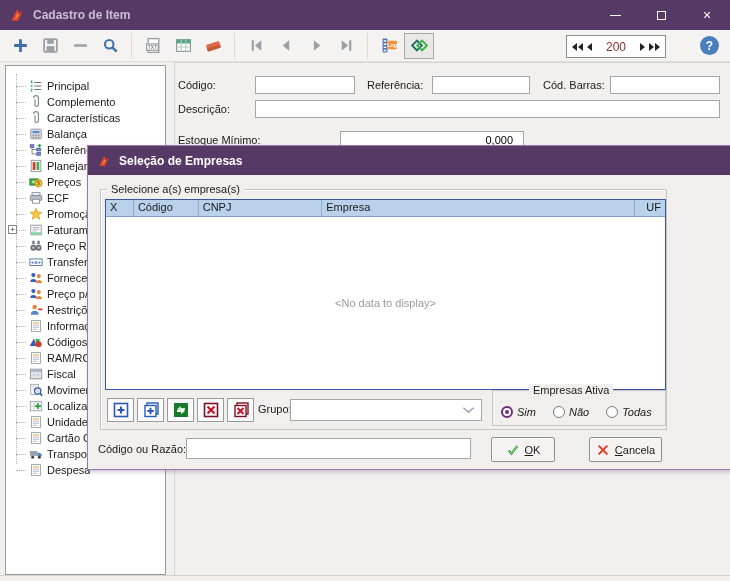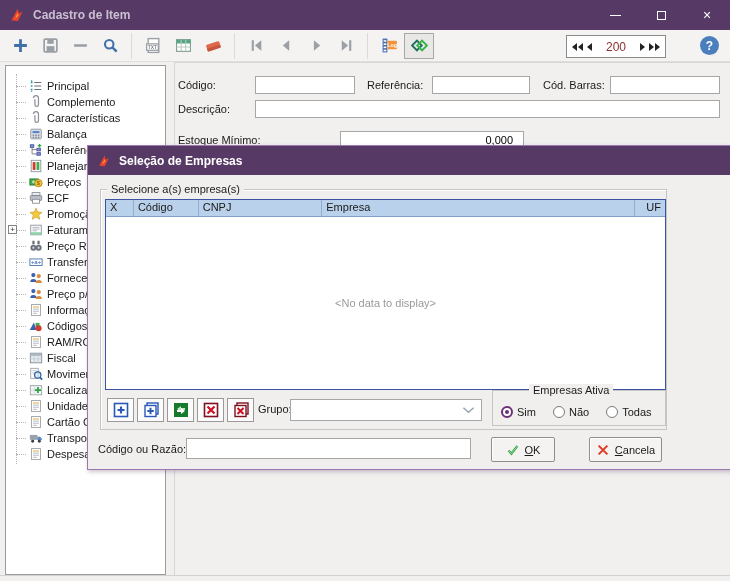--- a/index.html
+++ b/index.html
@@ -92,21 +92,21 @@
   .selbtn { width:27px; height:24px; background:#fbfbfb; border:1px solid #9a9a9a;
             display:flex; align-items:center; justify-content:center; }
   .selbtn svg { width:18px; height:18px; }
 
   .grupo-label { position:absolute; left:157px; top:213px; }
   .combo { position:absolute; left:189px; top:209px; width:192px; height:22px; background:#fff;
            border:1px solid #a6a6a6; display:flex; align-items:center; justify-content:flex-end;
            padding-right:6px; }
   .combo svg { width:13px; height:8px; }
 
-  .radios { display:flex; height:100%; padding:8px 0 0 8px; gap:17px; }
+  .radios { display:flex; height:100%; padding:8px 0 0 8px; gap:17px;font-style:italic; }
   .radio-opt { display:flex; align-items:center; gap:4px; }
   .radio { width:12px; height:12px; border-radius:50%; background:#fff; border:1px solid #7a7a7a;
            position:relative; flex:0 0 auto; }
   .radio.checked { border:2px solid #6a3077; }
   .radio.checked::after { content:""; position:absolute; left:2px; top:2px; width:4px; height:4px;
                           border-radius:50%; background:#6a3077; }
 
   .cr-label { position:absolute; left:10px; top:268px; }
   .cr-input { position:absolute; left:98px; top:263px; width:285px; height:21px; background:#fff;
               border:1px solid #a6a6a6; font-family:inherit; font-size:11px; padding:0 3px; }
@@ -435,20 +435,31 @@
         <span class="stub"></span>
         <span class="ticon">
           <svg viewBox="0 0 16 16">
             <circle cx="5" cy="4.6" r="2.4" fill="#3d5fb0"></circle>
             <path d="M1.4 12.6a3.6 3.6 0 0 1 7.2 0z" fill="#3d5fb0"></path>
             <circle cx="11.2" cy="5.8" r="2.4" fill="#e0883c"></circle>
             <path d="M7.6 13.8a3.6 3.6 0 0 1 7.2 0z" fill="#e0883c"></path>
           </svg>
         </span>
         <span class="tlabel">Preço p/</span>
+      </div>
+      <div class="trow">
+        <span class="stub"></span>
+        <span class="ticon">
+          <svg viewBox="0 0 16 16">
+            <circle cx="6.5" cy="4.6" r="2.6" fill="#e0883c"></circle>
+            <path d="M2 13.4a4.5 4.5 0 0 1 9 0z" fill="#5b87c5"></path>
+            <rect x="10.5" y="6.2" width="5" height="2" rx=".5" fill="#d23b2f"></rect>
+          </svg>
+        </span>
+        <span class="tlabel">Restriçõ</span>
       </div>
       <div class="trow">
         <span class="stub"></span>
         <span class="ticon">
           <svg viewBox="0 0 16 16">
             <rect x="2.8" y="1.8" width="10.4" height="12.4" fill="#fff" stroke="#9aa0a6"></rect>
             <rect x="4.6" y="4" width="6.8" height="1.2" fill="#e8b33c"></rect>
             <rect x="4.6" y="6.4" width="6.8" height="1.2" fill="#b9c0ca"></rect>
             <rect x="4.6" y="8.8" width="6.8" height="1.2" fill="#b9c0ca"></rect>
             <rect x="4.6" y="11.2" width="4.5" height="1.2" fill="#b9c0ca"></rect>

